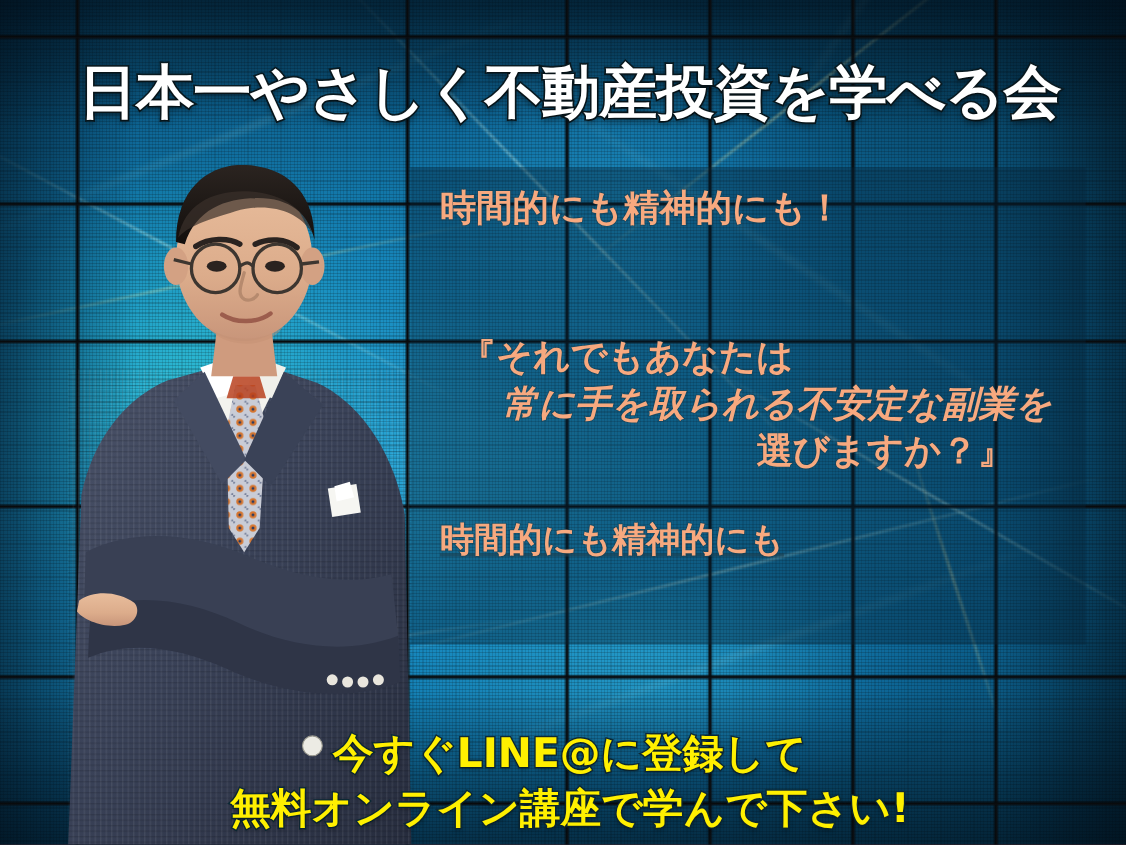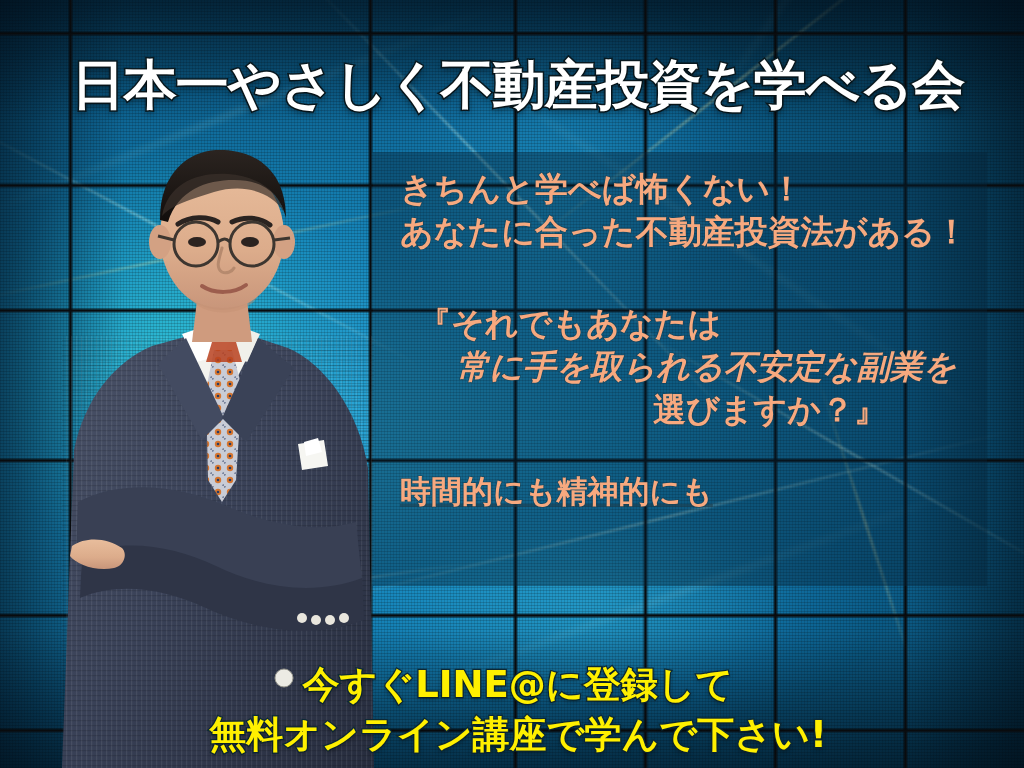--- a/index.html
+++ b/index.html
@@ -103,21 +103,21 @@
     paint-order:stroke fill;
     line-height:1.3;
     white-space:nowrap;
     letter-spacing:0px;
   }
   .block .ln{display:block;}
 
   #blockA{left:400px;top:168px;font-size:33px;}
   #blockB{left:418px;top:303px;font-size:33px;}
   #blockB .ln2{padding-left:38px;font-style:italic;}
-  #blockB .ln3{padding-left:235px;}
+  #blockB .ln3{padding-left:235px;text-align:center;}
   #blockC{left:400px;top:471px;font-size:31px;text-decoration:underline;}
 
   .cta{
     position:absolute;left:0;right:0;top:612px;
     text-align:center;
     font-weight:900;
     font-size:37px;line-height:1.35;
     color:#FFF000;
     -webkit-text-stroke:2.5px #0d2b38;
     paint-order:stroke fill;
@@ -265,22 +265,21 @@
 
       <path d="M146 136 C158 144 178 144 190 135" stroke="#9c5d4d" stroke-width="4" fill="none" stroke-linecap="round"></path>
 
       <path d="M132 146 C148 162 186 162 202 146 C190 168 146 168 132 146 Z" fill="#c39074" opacity=".45"></path>
     </svg>
   </div>
 
   <div class="title">日本一やさしく不動産投資を学べる会</div>
 
   <div class="block" id="blockA">
-    <span class="ln ln1">きちんと学べば怖くない！</span>
-    <span class="ln ln2">あなたに合った不動産投資法がある！</span>
+    <span class="ln ln1">時間的にも精神的にも！</span>
   </div>
 
   <div class="block" id="blockB">
     <span class="ln ln1">『それでもあなたは</span>
     <span class="ln ln2">常に手を取られる不安定な副業を</span>
     <span class="ln ln3">選びますか？』</span>
   </div>
 
   <div class="block" id="blockC">
     <span class="ln ln1">時間的にも精神的にも</span>

